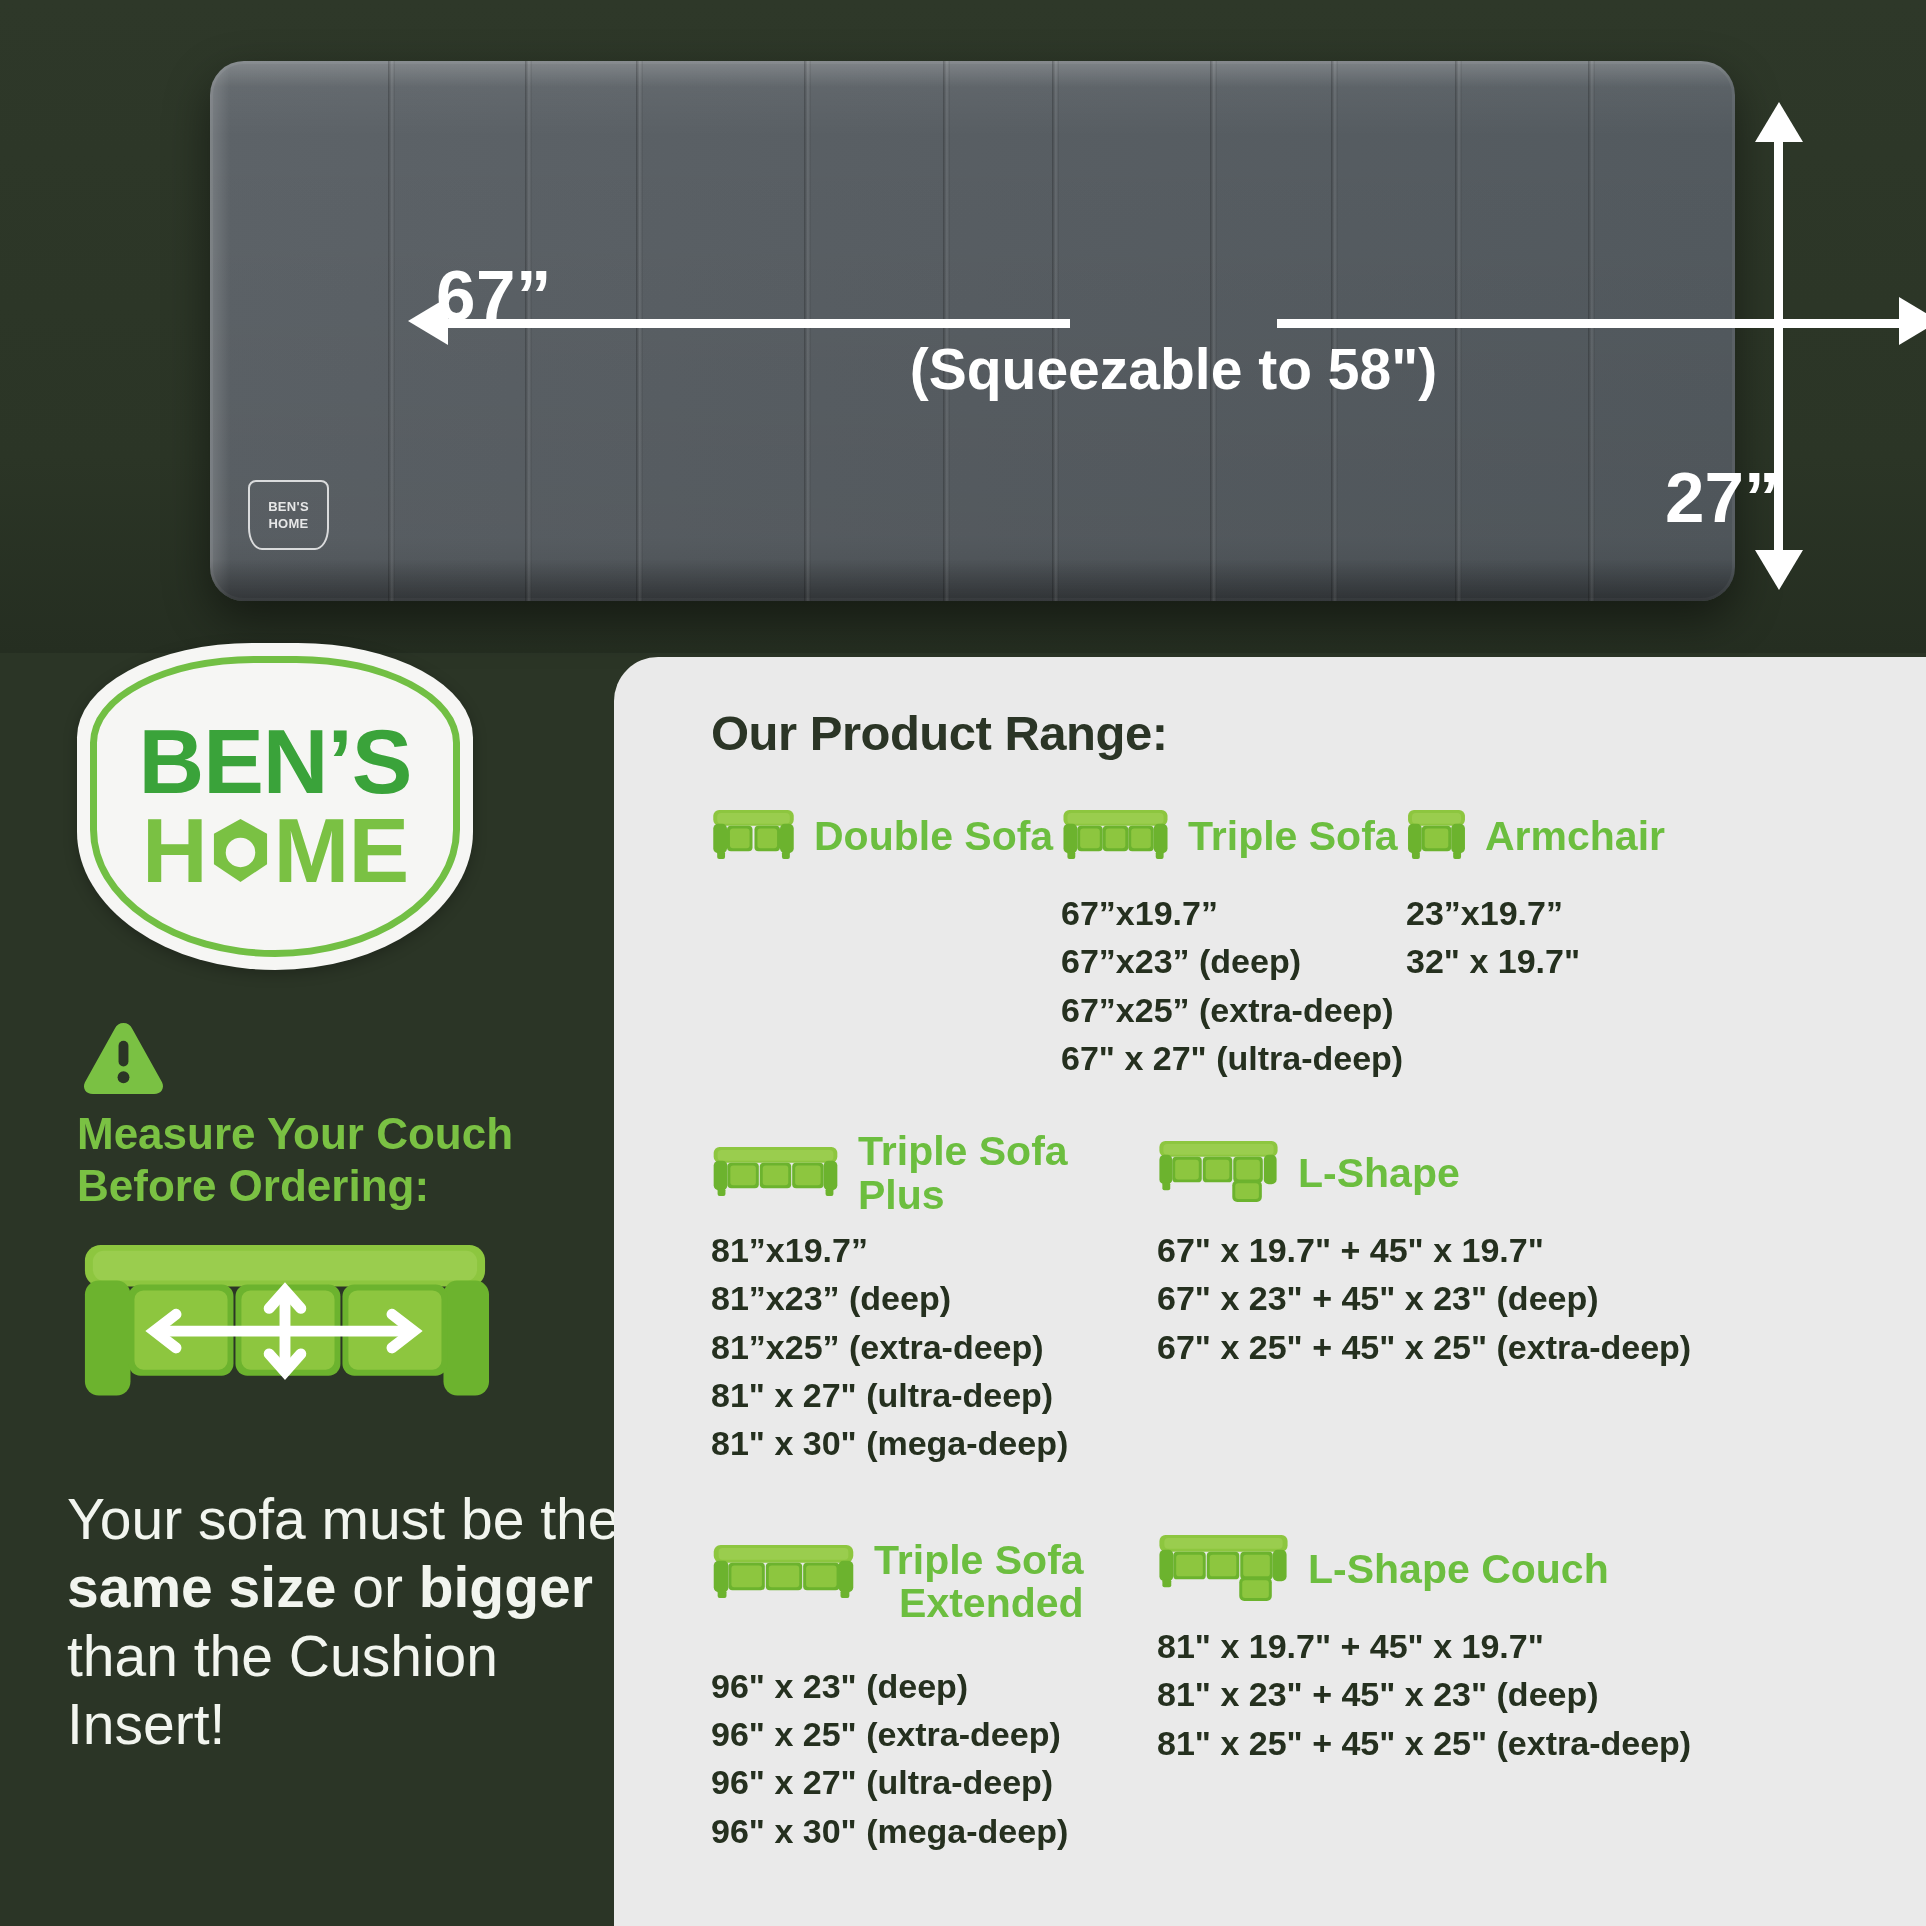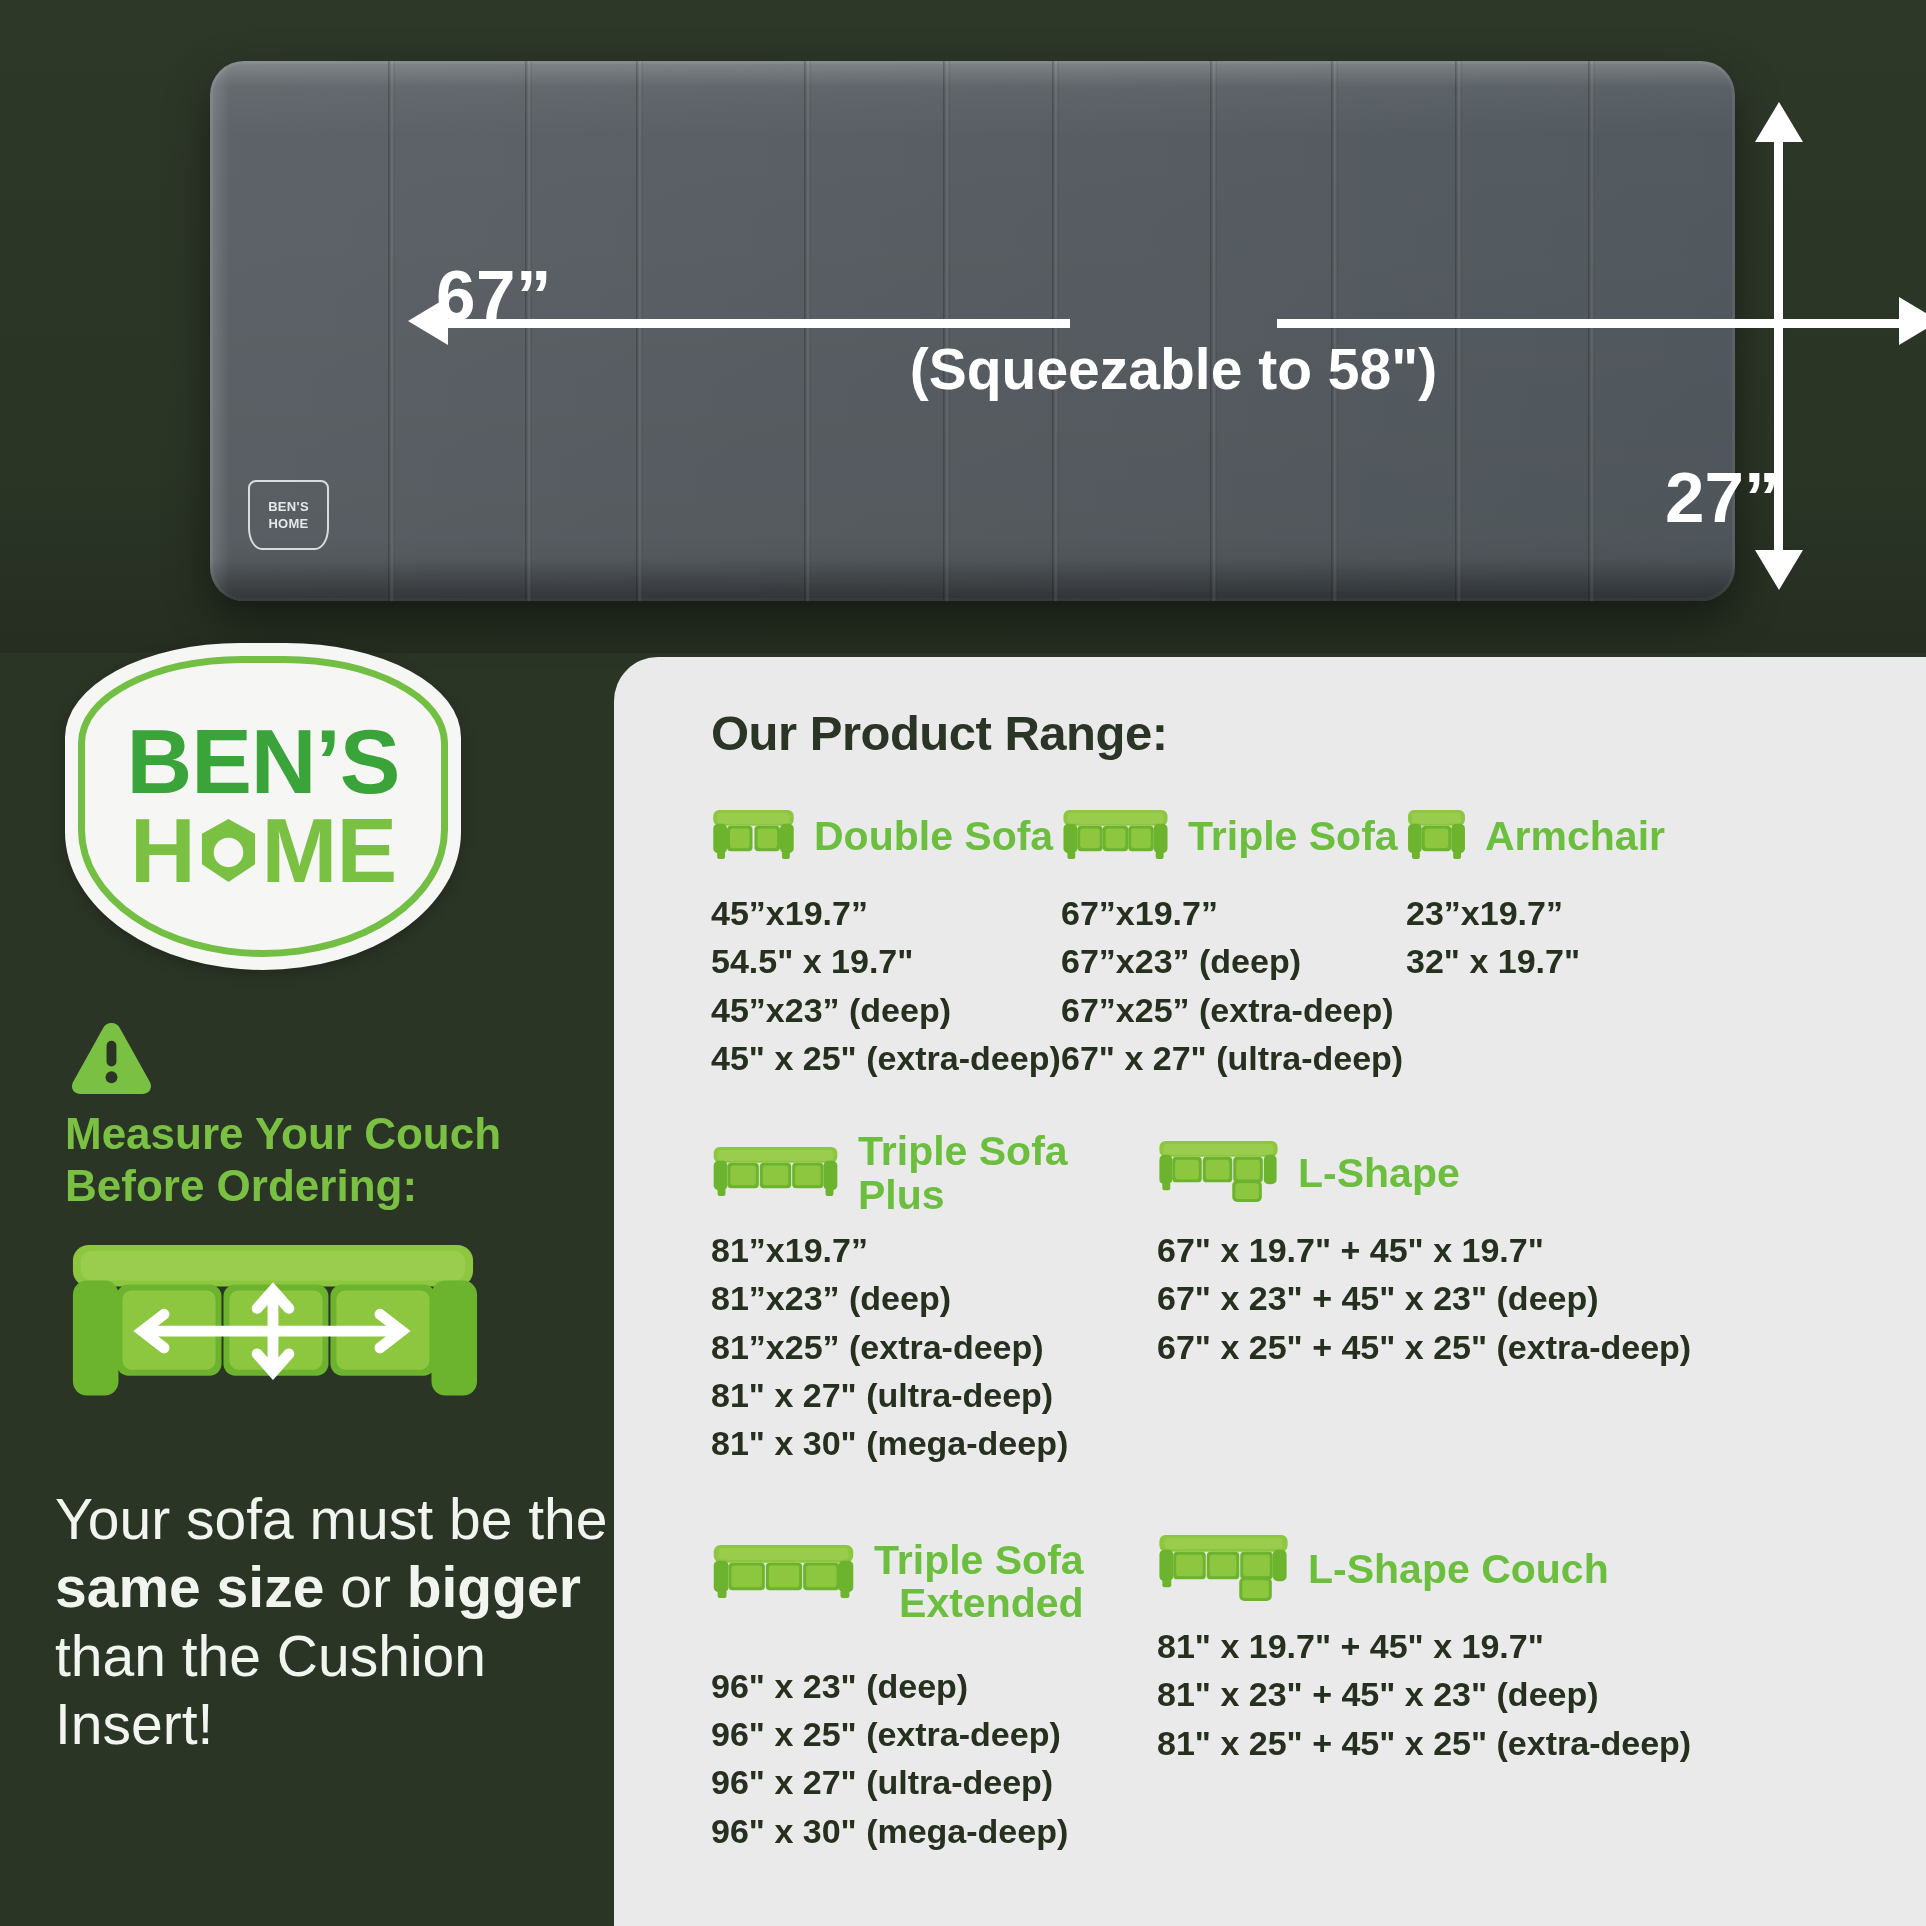--- a/index.html
+++ b/index.html
@@ -108,21 +108,21 @@
     position:absolute; left:-19px; bottom:-36px;
     width:0;height:0;border-left:24px solid transparent;border-right:24px solid transparent;border-top:40px solid #fff;
   }
   .label-27{
     position:absolute; left:1455px; top:396px;
     color:#fff; font-size:71px; font-weight:700;
   }
 
   
   .left-col{
-    position:absolute; left:4px; top:653px; width:614px; height:1273px;
+    position:absolute; left:16px; top:653px; width:614px; height:1273px;
   }
   .logo-shield{
     position:absolute; left:61px; top:-10px;
     width:396px; height:327px;
   }
   .shield-outer{
     position:absolute; inset:0;
     background:#f6f6f4;
     border-radius:46% 46% 52% 52% / 30% 30% 44% 44%;
     box-shadow:0 4px 14px rgba(0,0,0,.25);
@@ -313,26 +313,20 @@
                 <rect x="70" y="16" width="14" height="30" rx="5" fill="#6cb32e"></rect>
                 <rect x="16" y="18" width="26" height="26" rx="4" fill="#6cb32e"></rect>
                 <rect x="19" y="21" width="20" height="20" rx="3" fill="#8dc63f"></rect>
                 <rect x="44" y="18" width="26" height="26" rx="4" fill="#6cb32e"></rect>
                 <rect x="47" y="21" width="20" height="20" rx="3" fill="#8dc63f"></rect>
                 <rect x="6" y="44" width="8" height="8" rx="2" fill="#6cb32e"></rect>
                 <rect x="72" y="44" width="8" height="8" rx="2" fill="#6cb32e"></rect>
               </svg>
             </span>
             <span class="pname">Double Sofa</span>
-          </div>
-          <div class="pdims">
-            <div class="pdim">45”x19.7”</div>
-            <div class="pdim">54.5" x 19.7"</div>
-            <div class="pdim">45”x23” (deep)</div>
-            <div class="pdim">45" x 25" (extra-deep)</div>
           </div>
         </div>
 
         <div class="pitem" style="left:447px; top:0; width:386px;">
           <div class="phead">
             <span class="ico">
               <svg width="109" height="53" viewBox="0 0 110 54">
                 <rect x="2" y="2" width="106" height="16" rx="6" fill="#8dc63f"></rect>
                 <rect x="6" y="5" width="98" height="11" rx="4" fill="#9acd4e"></rect>
                 <rect x="2" y="16" width="14" height="30" rx="5" fill="#6cb32e"></rect>

